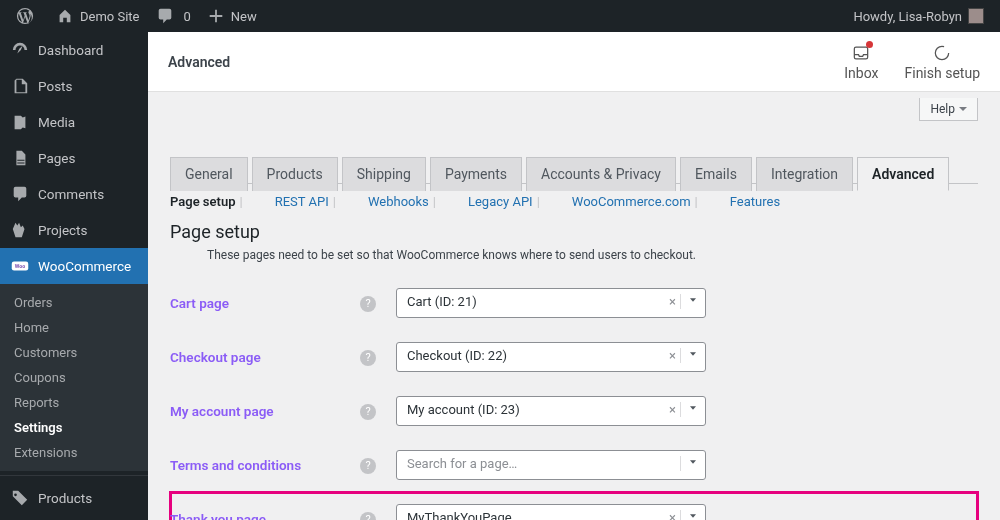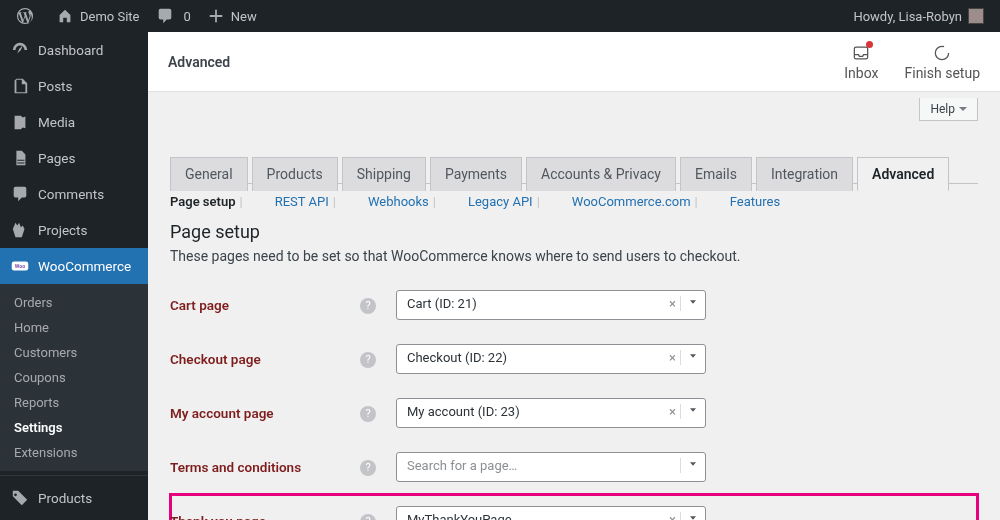--- a/index.html
+++ b/index.html
@@ -37,23 +37,23 @@
   .help-btn { position:absolute; top:6px; right:22px; background:#f6f7f7; border:1px solid #c3c4c7; border-top:none; padding:4px 10px; font-size:12px; cursor:pointer; display:flex; align-items:center; gap:4px; }
   .help-btn .caret { border:4px solid transparent; border-top-color:#787c82; display:inline-block; transform:translateY(2px); }
   .nav-tabs { border-bottom:1px solid #c3c4c7; padding-top:24px; display:flex; gap:4px; }
   .nav-tab { background:#dcdcde; border:1px solid #c3c4c7; border-bottom:none; padding:8px 14px; font-size:14px; color:#50575e; cursor:pointer; position:relative; top:8px;margin-top:27px; }
   .nav-tab.active { background:#f0f0f1; border-bottom:1px solid #f0f0f1; color:#1d2327; font-weight:600; }
   .subsub { padding:10px 0 8px; font-size:13px; }
   .subsub a { color:#2271b1; text-decoration:none; cursor:pointer;margin-left:28px; }
   .subsub .sep2 { color:#c3c4c7; margin:0 4px; }
   .subsub .cur { color:#1d2327; font-weight:600; }
   h2.sec { font-size:18px; font-weight:400; margin:4px 0 6px; color:#1d2327; }
-  .desc { font-size:14px; color:#3c434a; margin-bottom:14px; }
+  .desc { font-size:12px; color:#3c434a; margin-bottom:14px;margin-left:37px; }
   table.form { width:100%; border-collapse:collapse; }
-  table.form th { text-align:left; width:190px; padding:14px 10px 14px 0; vertical-align:middle; font-weight:600; font-size:13.5px; color:#7f1d1d; }
+  table.form th { text-align:left; width:190px; padding:14px 10px 14px 0; vertical-align:middle; font-weight:600; font-size:13.5px; color:#8b5cf6; }
   table.form td { padding:12px 10px 12px 0; vertical-align:middle; }
   tr.highlight th, tr.highlight td { position:relative; }
   tr.highlight { outline:3px solid #e6007e; outline-offset:-2px; }
   .help-q { display:inline-block; width:16px; height:16px; border-radius:50%; background:#c3c4c7; color:#fff; font-size:11px; text-align:center; line-height:16px; margin-right:10px; cursor:help; }
   .select2 { display:flex; align-items:center; border:1px solid #8c8f94; background:#fff; height:30px; width:310px; border-radius:3px; padding:0 6px 4px 10px; font-size:13px; }
   .select2 .val { flex:1; color:#2c3338; }
   .select2 .ph { color:#8c8f94; }
   .select2 .clr { color:#8c8f94; cursor:pointer; padding:0 4px; }
   .select2 .arr { border-left:1px solid #dcdcde; padding-left:6px; }
   .select2 .arr svg { width:12px; height:12px; fill:#50575e; }

